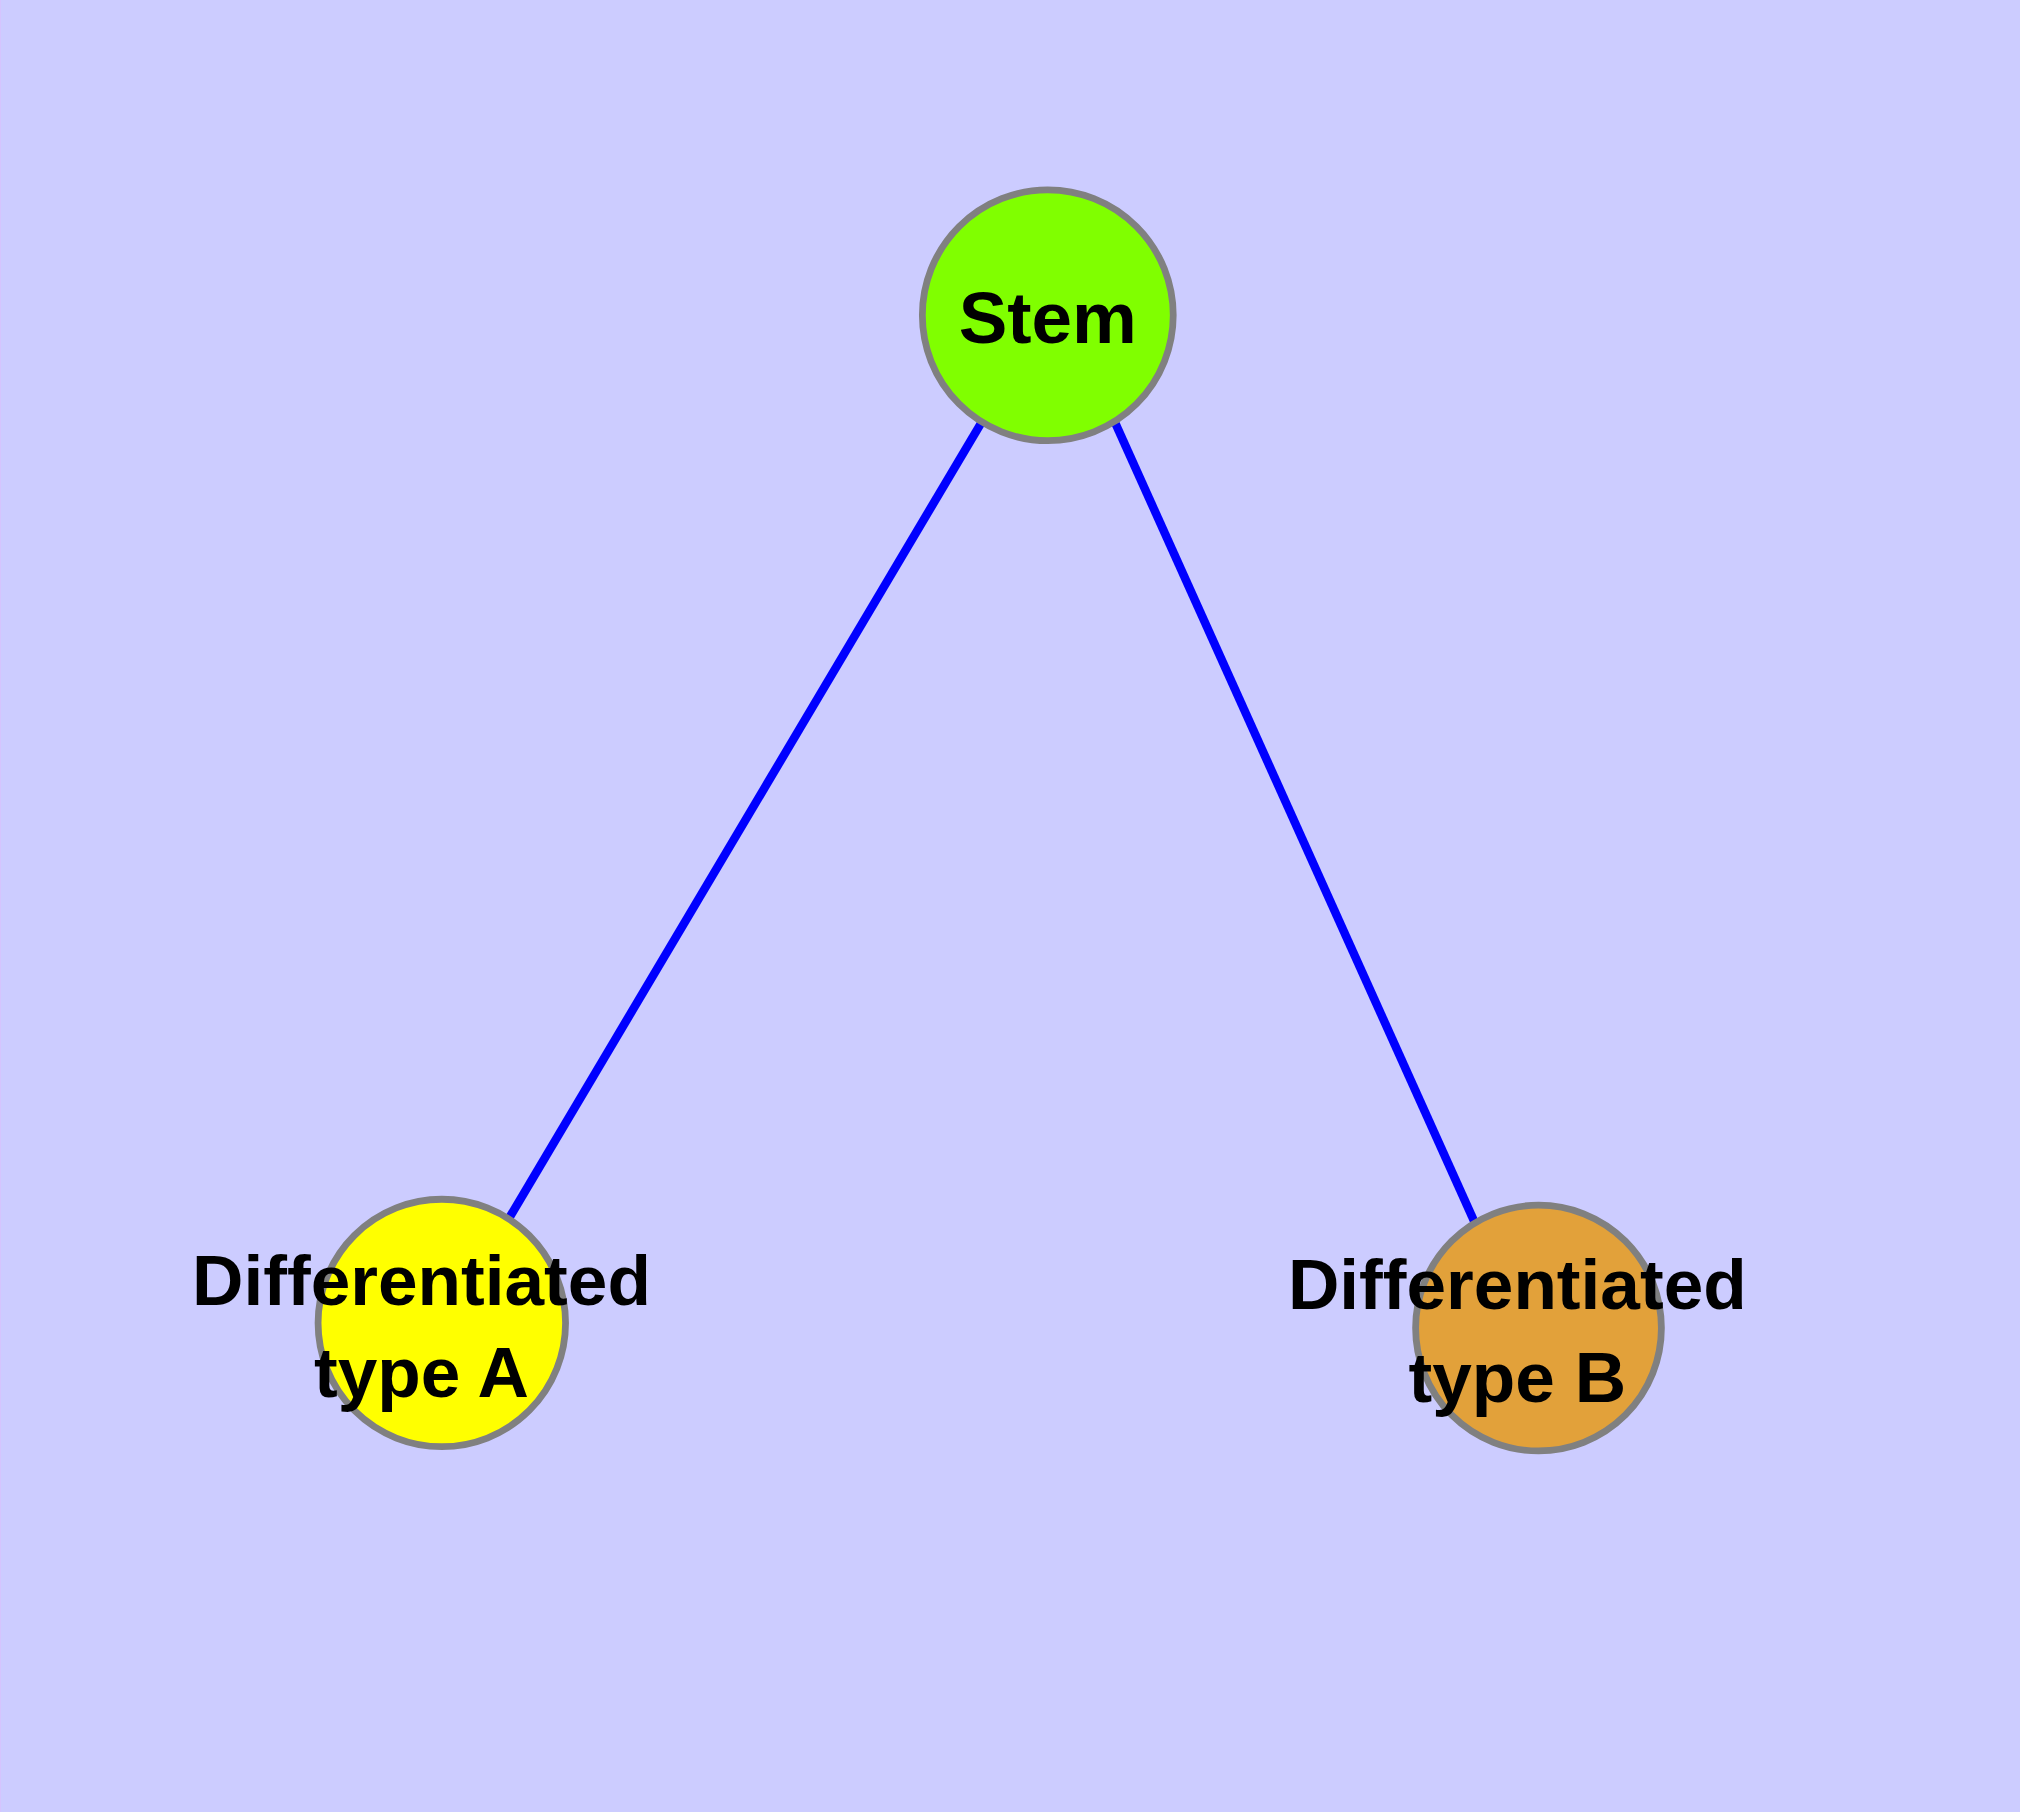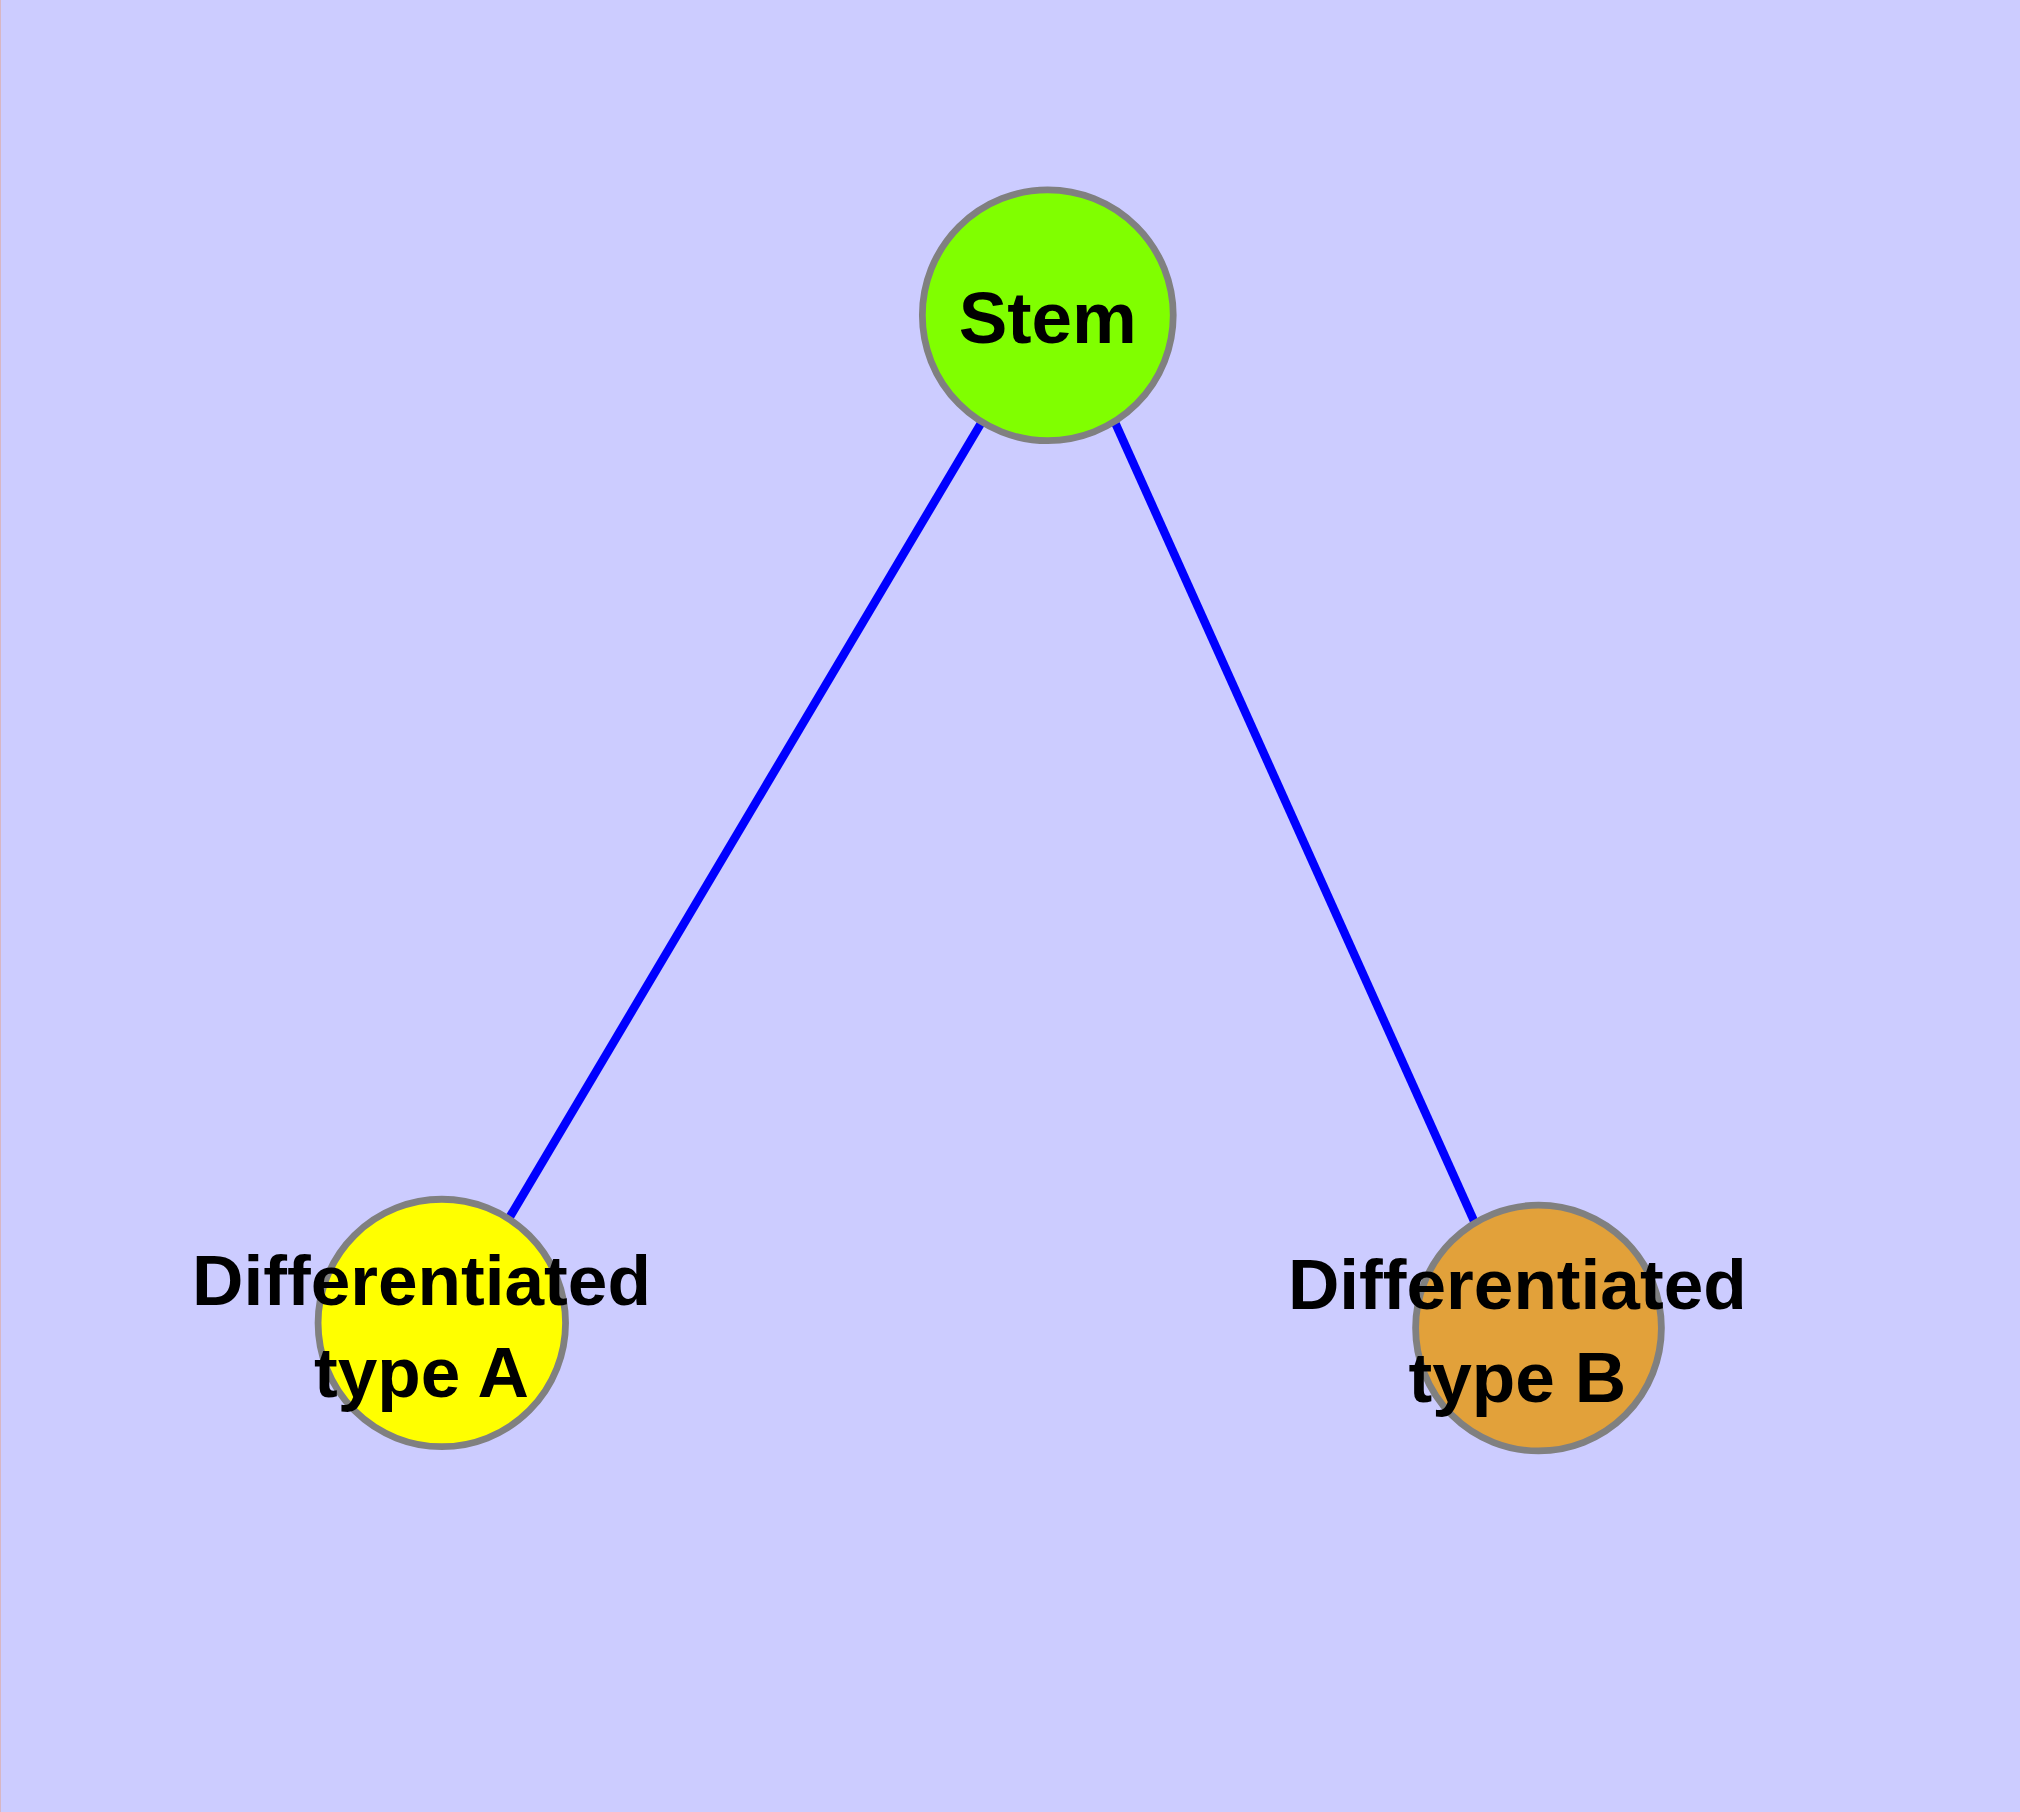--- a/index.html
+++ b/index.html
@@ -4,21 +4,21 @@
 <style>
   html, body {
     margin: 0;
     padding: 0;
     background: #ccccff;
   }
   #canvas-root {
     position: relative;
     width: 2021px;
     height: 1812px;
-    background: #f97316;
+    background: #f0abfc;
     overflow: hidden;
     font-family: "Liberation Sans", "DejaVu Sans", sans-serif;
   }
   #graph-svg {
     position: absolute;
     top: 0;
     left: 0;
     width: 2021px;
     height: 1812px;
     display: block;

